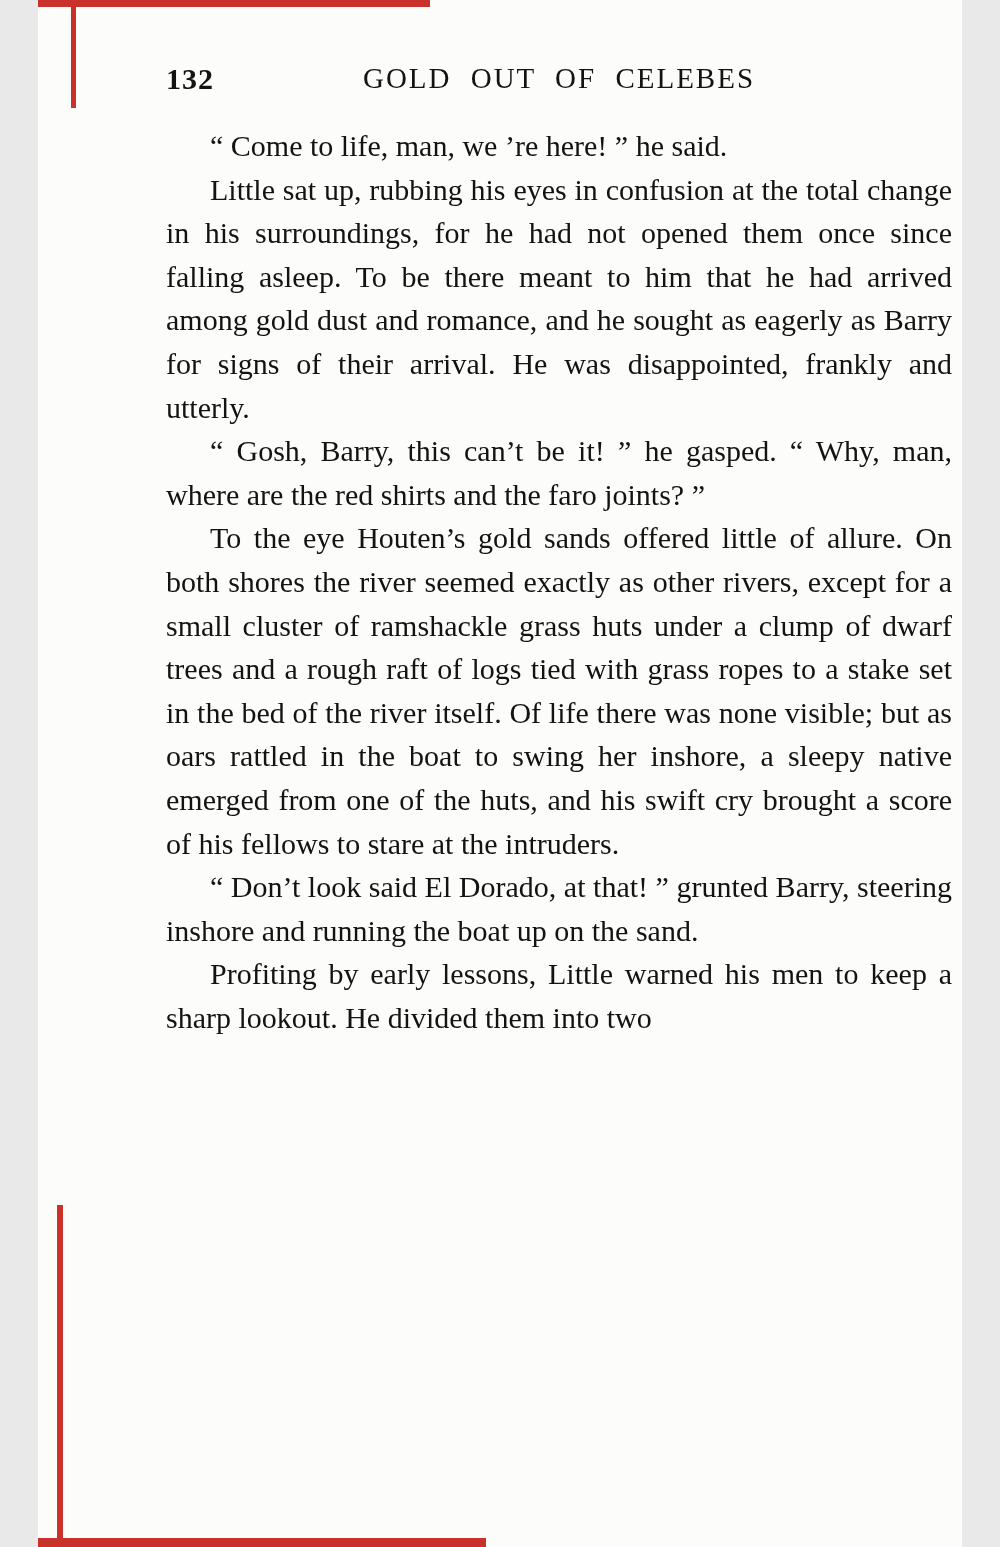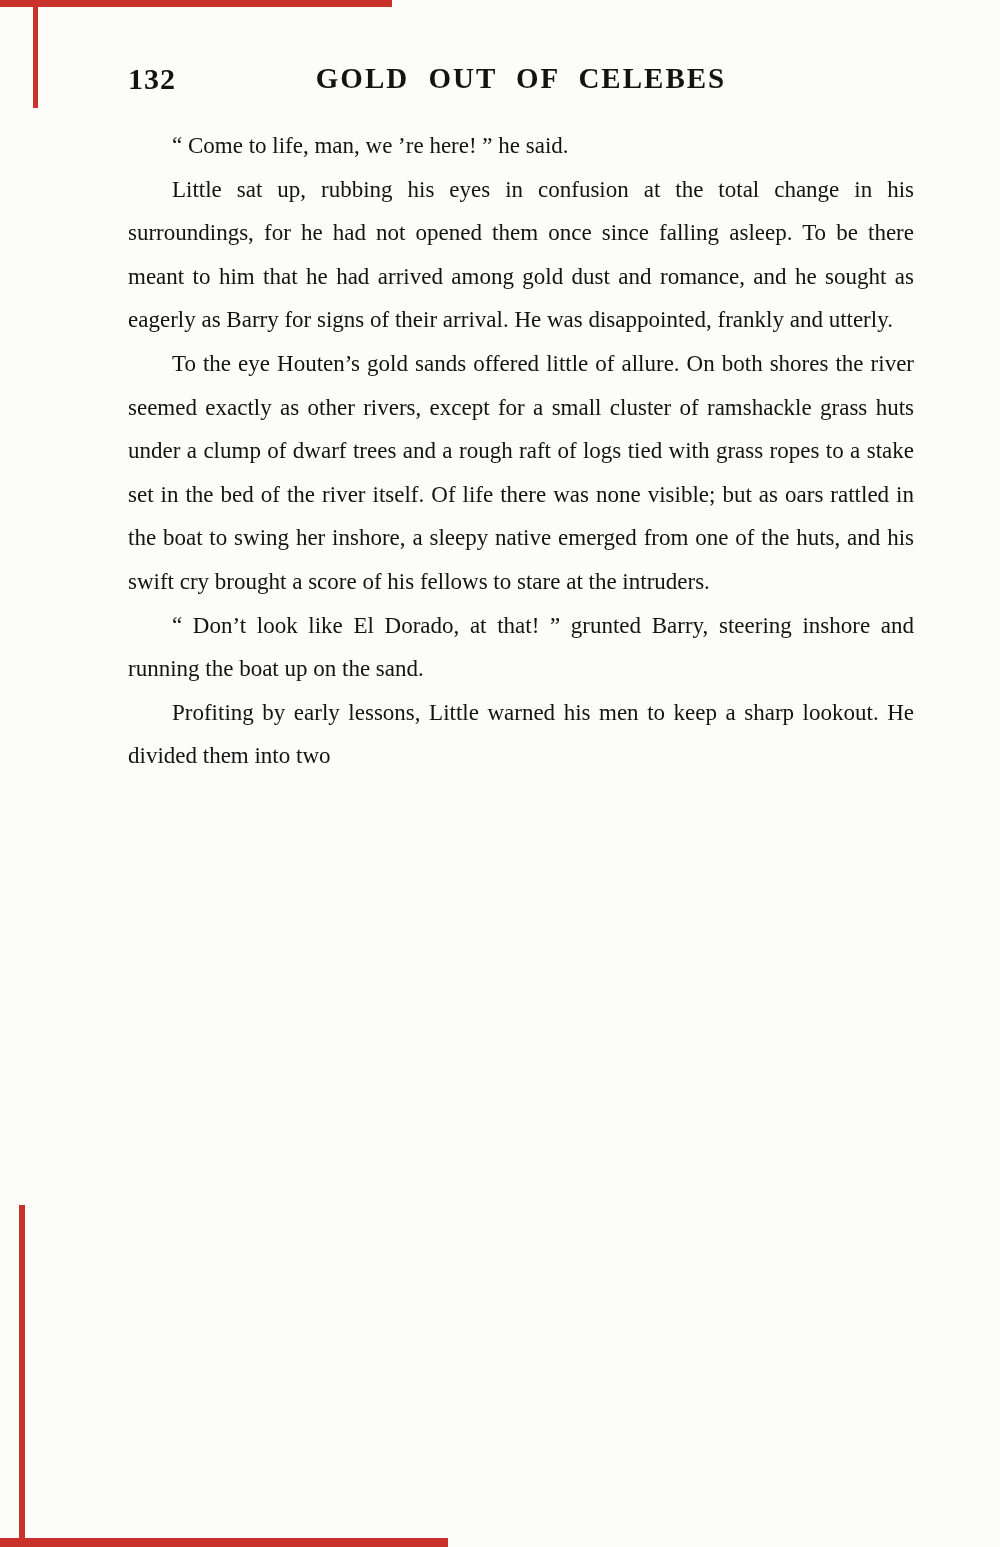--- a/index.html
+++ b/index.html
@@ -2,21 +2,21 @@
 <html><head>
 <meta charset="utf-8">
 <style>
   html, body {
     margin: 0;
     padding: 0;
     background: #e9e9e9;
   }
   .page {
     position: relative;
-    width: 1000px;
+    width: 924px;
     height: 1547px;
     margin: 0 auto;
     background: #fcfcfb;
     overflow: hidden;
     font-family: "Liberation Serif", "DejaVu Serif", serif;
     color: #131313;
   }
   
   .scan-mark {
     position: absolute;
@@ -46,27 +46,27 @@
     font-weight: bold;
     letter-spacing: 1px;
   }
   .running-title {
     position: absolute;
     left: 0;
     right: 0;
     top: 0;
     text-align: center;
     font-size: 29px;
-    font-weight: bold;
+    font-weight: normal;
     letter-spacing: 2px;
     word-spacing: 10px;
   }
   .text-block {
     text-align: justify;
-    font-size: 23px;
+    font-size: 30px;
     line-height: 43.6px;
   }
   .text-block p {
     margin: 0;
     text-indent: 44px;
   }
 </style>
 </head>
 <body>
 
@@ -80,19 +80,20 @@
   <div class="content-area">
 
     <div class="header-row">
       <span class="page-number">132</span>
       <span class="running-title">GOLD OUT OF CELEBES</span>
     </div>
 
     <div class="text-block">
       <p>“ Come to life, man, we ’re here! ” he said.</p>
       <p>Little sat up, rubbing his eyes in confusion at the total change in his surroundings, for he had not opened them once since falling asleep.  To be there meant to him that he had arrived among gold dust and romance, and he sought as eagerly as Barry for signs of their arrival.  He was disappointed, frankly and utterly.</p>
+      <p>“ Gosh, Barry, this can’t be it! ” he gasped. “ Why, man, where are the red shirts and the faro joints? ”</p>
       <p>To the eye Houten’s gold sands offered little of allure.  On both shores the river seemed exactly as other rivers, except for a small cluster of ramshackle grass huts under a clump of dwarf trees and a rough raft of logs tied with grass ropes to a stake set in the bed of the river itself.  Of life there was none visible; but as oars rattled in the boat to swing her inshore, a sleepy native emerged from one of the huts, and his swift cry brought a score of his fellows to stare at the intruders.</p>
-      <p>“ Don’t look like El Dorado, at that! ” grunted Barry, steering inshore and running the boat up on the sand.</p>
+      <p>“ Don’t look said El Dorado, at that! ” grunted Barry, steering inshore and running the boat up on the sand.</p>
       <p>Profiting by early lessons, Little warned his men to keep a sharp lookout.  He divided them into two</p>
     </div>
 
   </div>
 </div>
 
 </body></html>

